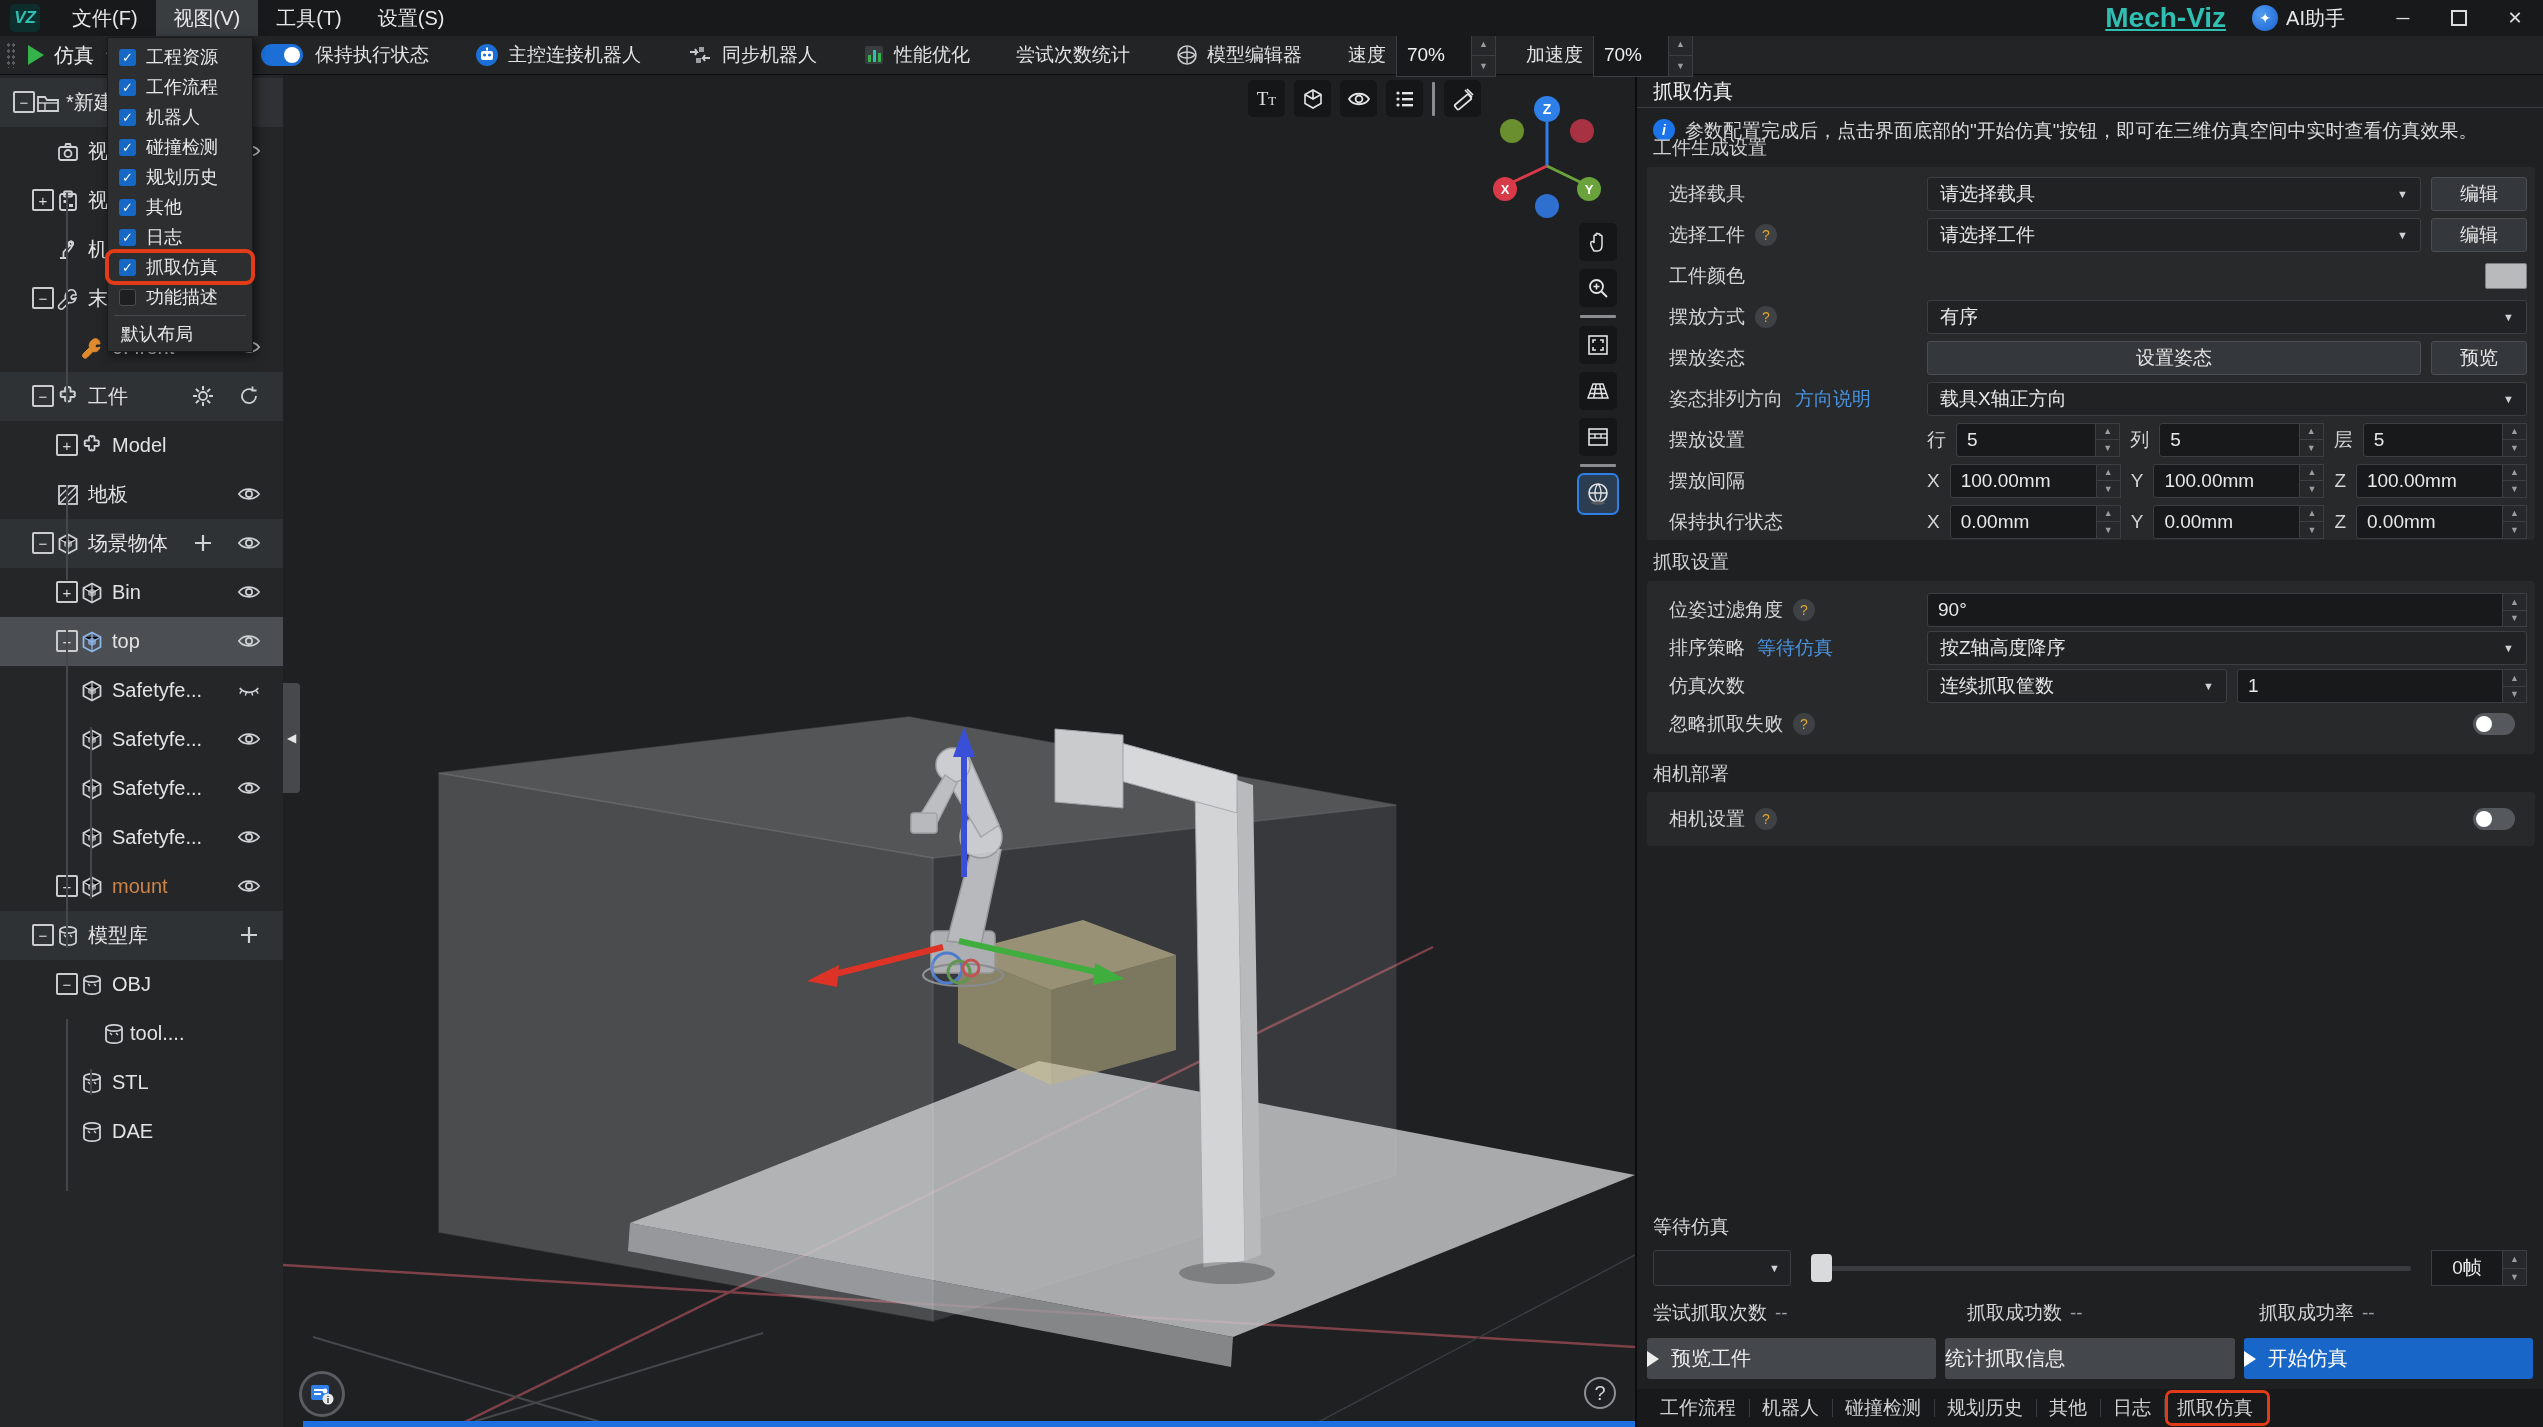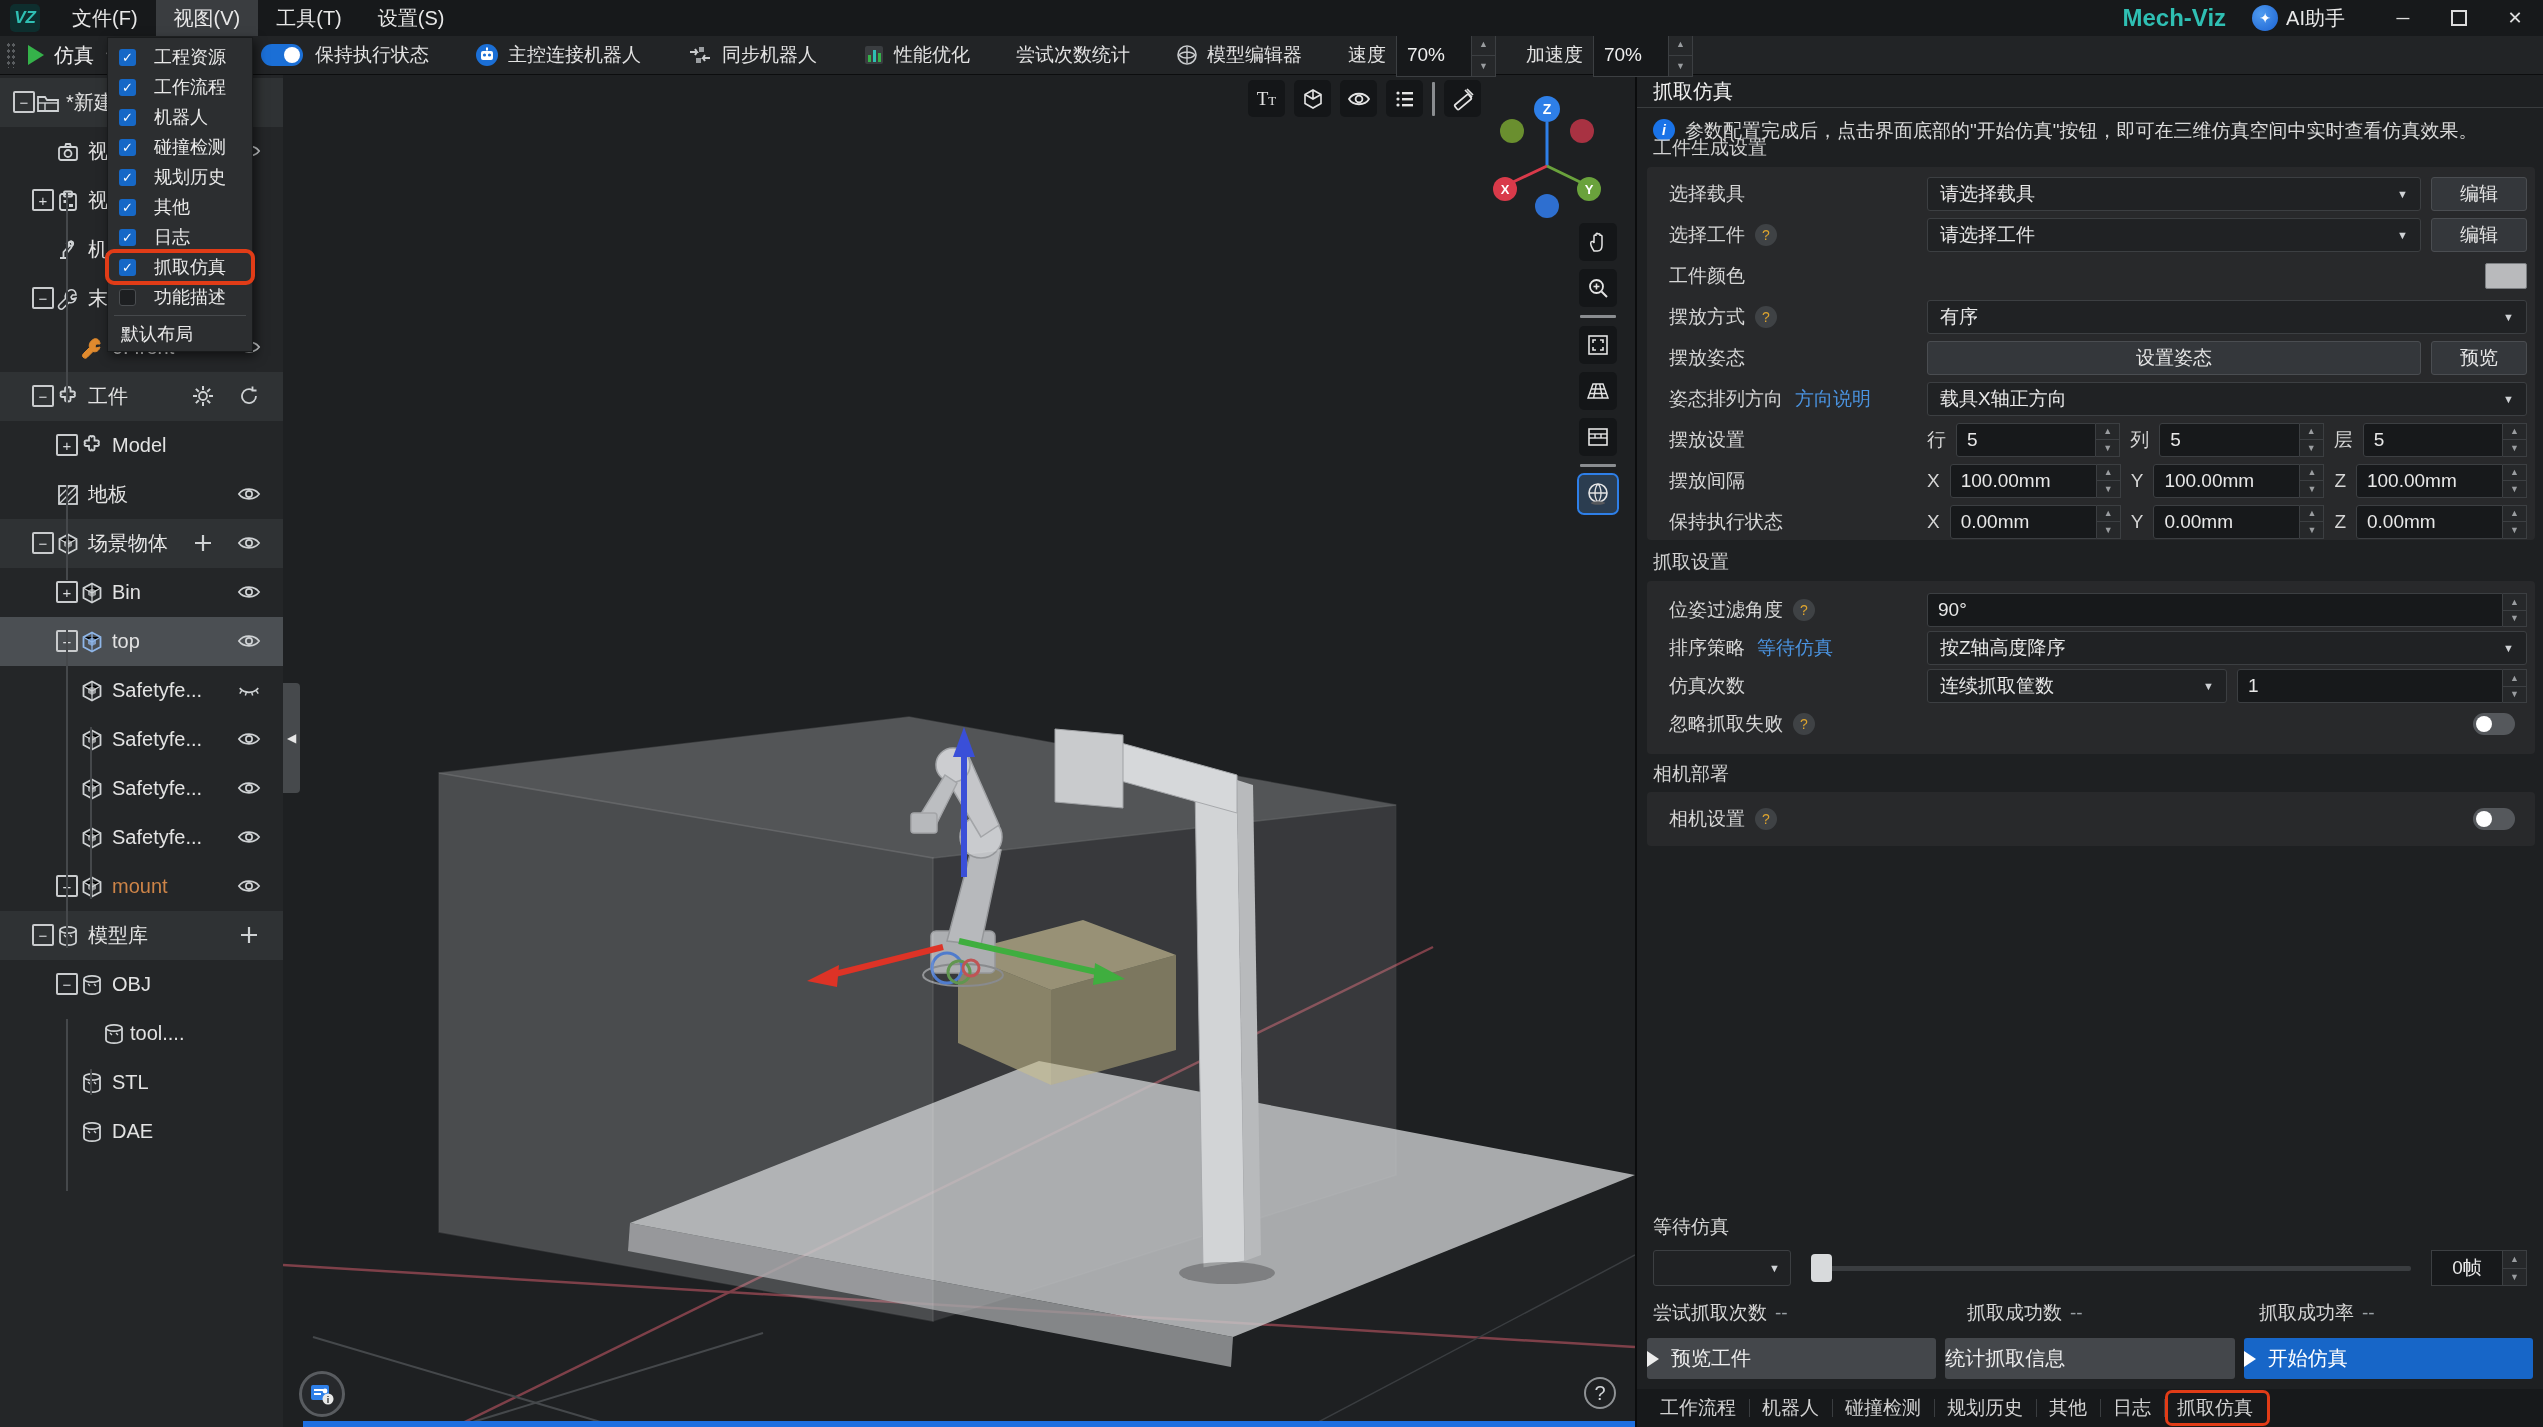--- a/index.html
+++ b/index.html
@@ -6,21 +6,21 @@
   html,body { background:#000; }
   body { font-family:"Liberation Sans", sans-serif; }
   #app { position:relative; width:2543px; height:1427px; background:#d946ef; overflow:hidden; color:#e6e6e6; }
 
   
   .menubar { position:absolute; left:0; top:0; width:2543px; height:36px; background:#17191b; display:flex; align-items:center; z-index:40; }
   .logo { width:30px; height:28px; margin:0 14px 0 10px; border-radius:5px; background:#0e2e2e; color:#2fbfb3; font-weight:bold; font-style:italic; font-size:17px; display:flex; align-items:center; justify-content:center; }
   .menu-item { padding:0 18px; height:36px; line-height:36px; font-size:20px; color:#e8e8e8; cursor:default; }
   .menu-item.active { background:#3a3d40; }
   .menubar-right { margin-left:auto; display:flex; align-items:center; }
-  .brand { color:#2fbfb3; font-weight:bold; font-size:24px; margin-right:26px; }
+  .brand { color:#2fbfb3; font-weight:bold; font-size:28px; margin-right:26px;text-decoration:underline; }
   .ai-chip { display:flex; align-items:center; font-size:20px; color:#e8e8e8; margin-right:30px; }
   .ai-ball { width:26px; height:26px; border-radius:50%; background:radial-gradient(circle at 35% 35%, #4f9bf0, #1b62d2); margin-right:8px; display:flex; align-items:center; justify-content:center; color:#fff; font-size:14px; }
   .win-btn { width:56px; height:36px; display:flex; align-items:center; justify-content:center; color:#dcdcdc; font-size:18px; }
   .win-box { width:16px; height:16px; border:2px solid #dcdcdc; }
 
   
   .toolbar { position:absolute; left:0; top:36px; width:2543px; height:39px; background:#222426; border-bottom:1px solid #0c0d0e; display:flex; align-items:center; z-index:30; }
   .grip { width:10px; height:26px; margin-left:6px; background-image:radial-gradient(#5a5d60 1.5px, transparent 1.6px); background-size:5px 6px; }
   .play-tri { width:0; height:0; border-left:16px solid #35b24a; border-top:10px solid transparent; border-bottom:10px solid transparent; margin:0 10px 0 12px; }
   .sim-label { font-size:20px; color:#eee; margin-right:10px; }
@@ -50,21 +50,21 @@
   .t-right { position:absolute; right:22px; top:12px; display:flex; gap:22px; }
   .t-right .ric { width:24px; height:24px; display:flex; align-items:center; justify-content:center; color:#cfd2d4; font-size:20px; }
   .guide { position:absolute; width:2px; background:#45484b; }
 
   
   .view-menu { position:absolute; left:107px; top:37px; width:146px; background:#2c2e30; border:1px solid #191b1c; box-shadow:3px 4px 10px rgba(0,0,0,.55); z-index:60; padding:4px 0 2px 0; }
   .vm-item { height:30px; display:flex; align-items:center; padding:0 8px; position:relative; }
   .vm-check { width:17px; height:17px; border-radius:3px; margin:0 10px 0 3px; display:flex; align-items:center; justify-content:center; font-size:13px; color:#fff; }
   .vm-check.checked { background:#1668c7; }
   .vm-check.unchecked { background:#1d1f21; border:1px solid #4a4d50; }
-  .vm-label { font-size:18px; color:#e9e9e9;margin-left:8px; }
+  .vm-label { font-size:18px; color:#e9e9e9; }
   .vm-sep { height:1px; background:#46494c; margin:3px 6px; }
   .vm-footer { height:30px; line-height:30px; padding-left:13px; font-size:18px; color:#e9e9e9; }
   .red-outline { position:absolute; border:4px solid #e13c17; border-radius:9px; pointer-events:none; }
 
   
   .viewport { position:absolute; left:283px; top:75px; width:1352px; height:1352px; background:#1e2022; z-index:1; }
   .vp-toolbar { position:absolute; left:965px; top:5px; display:flex; align-items:center; gap:9px; }
   .vp-btn { width:37px; height:37px; background:#141618; border-radius:5px; display:flex; align-items:center; justify-content:center; color:#e4e4e4; font-size:19px; }
   .vp-sep { width:3px; height:34px; background:#8a8d90; border-radius:1px; }
   .gizmo { position:absolute; left:1196px; top:14px; width:140px; height:130px; }

